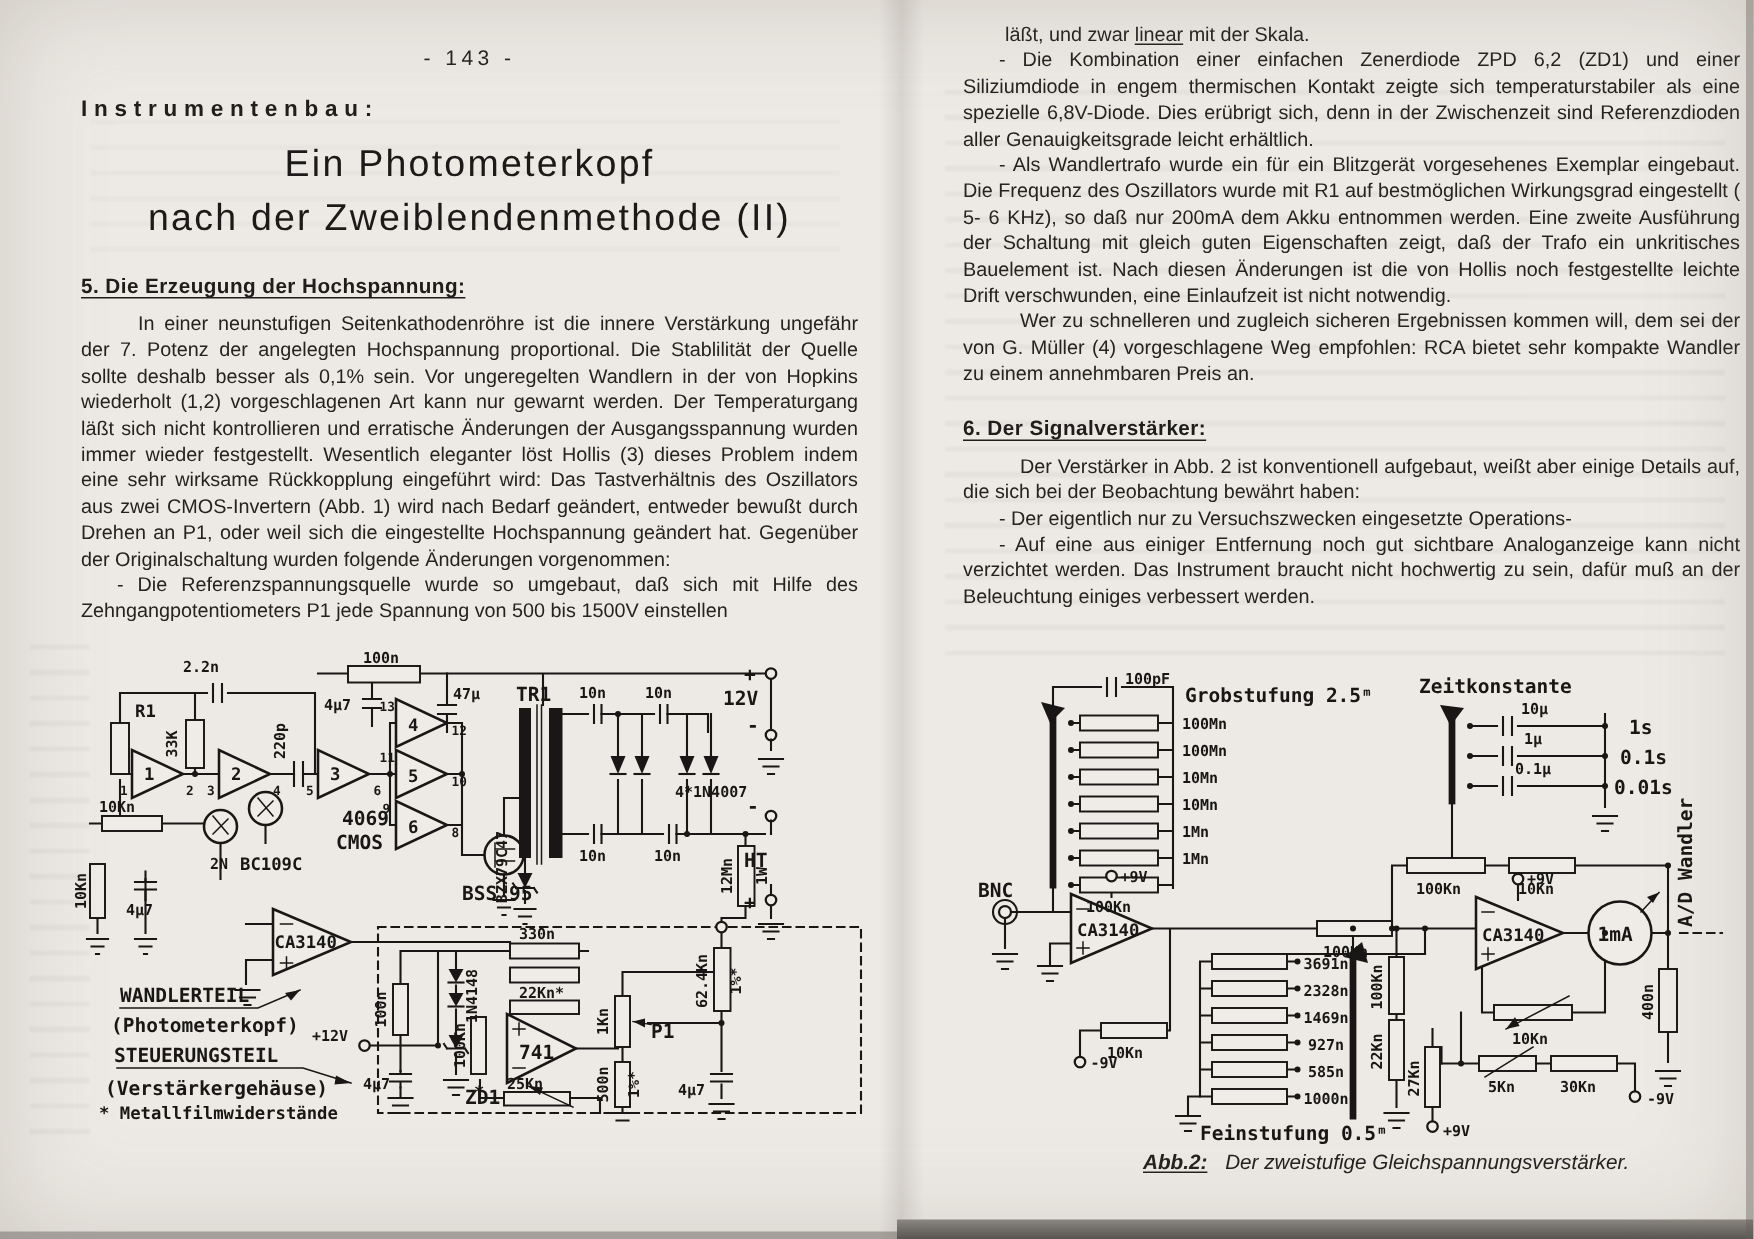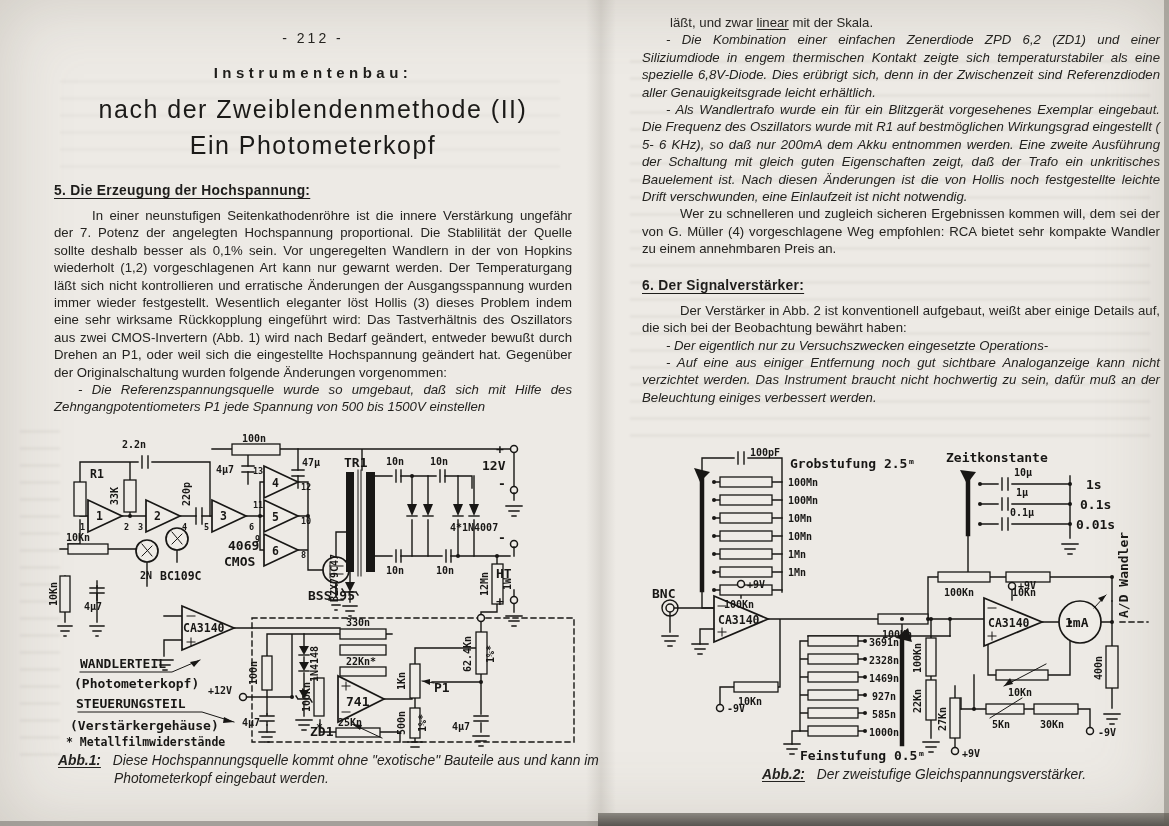--- a/index.html
+++ b/index.html
@@ -5,29 +5,29 @@
   html,body{margin:0;padding:0;background:#a8a49e;}
   .canvas{position:relative;width:1169px;height:826px;background:#edeae5;overflow:hidden;
           font-family:"Liberation Sans",sans-serif;color:#1e1d1b;}
   .canvas::after{content:"";position:absolute;inset:0;pointer-events:none;
           box-shadow:inset 0 0 70px rgba(120,110,95,.25);}
   
   .page{position:absolute;top:0;}
   .page-left{left:54px;width:518px;}
   .page-right{left:642px;width:518px;}
   .pagenum{margin:30px 0 0;text-align:center;font-size:14px;letter-spacing:3px;color:#23221f;}
-  .kicker{margin:18px 0 0;font-size:15px;font-weight:bold;letter-spacing:4.5px;color:#201f1c;text-align:center;}
+  .kicker{margin:18px 0 0;font-size:15px;font-weight:bold;letter-spacing:4.5px;color:#201f1c;}
   .title{margin:10px 0 0;text-align:center;font-size:25px;letter-spacing:1.5px;line-height:36px;color:#1b1a18;}
   .sechead{margin:20px 0 0;font-size:13.8px;font-weight:bold;text-decoration:underline;
            text-underline-offset:3px;letter-spacing:.3px;}
   p.body{margin:9px 0 0;font-size:13.2px;line-height:17.4px;text-align:justify;
          color:#242320;}
   p.body.cont{margin-top:14px;padding-left:28px;}
   .ind38{text-indent:38px;}
-  .ind24{text-indent:24px;margin-top:0 !important;font-style:italic;}
+  .ind24{text-indent:24px;margin-top:0 !important;}
   .nogap{margin-top:0 !important;}
   .u{text-decoration:underline;text-underline-offset:2px;}
   .caption{position:absolute;font-size:13.8px;font-style:italic;color:#232220;line-height:18px;}
   .cap1{left:58px;top:752px;width:512px;padding-left:56px;text-indent:-56px;}
   .cap2{left:762px;top:766px;width:430px;}
   .caplabel{font-weight:bold;text-decoration:underline;text-underline-offset:2px;margin-right:8px;}
   
   svg{position:absolute;overflow:visible;}
   .w{stroke:#181715;stroke-width:1.4;fill:none;stroke-linecap:square;}
   .thin{stroke-width:1;}
@@ -55,25 +55,25 @@
 <body>
 
 <div class="canvas">
 
   <div class="gutter"></div>
   <div class="bleed" style="left:630px;top:60px;width:520px;height:380px;"></div>
   <div class="bleed" style="left:20px;top:430px;width:40px;height:330px;"></div>
   <div class="bleed" style="left:60px;top:80px;width:500px;height:90px;opacity:.35;"></div>
 
   <div class="page page-left">
-    <div class="pagenum">- 212 -</div>
+    <div class="pagenum">- 143 -</div>
     <div class="kicker">Instrumentenbau:</div>
     <div class="title">
+      <div>Ein Photometerkopf</div>
       <div>nach der Zweiblendenmethode (II)</div>
-      <div>Ein Photometerkopf</div>
     </div>
     <div class="sechead">5. Die Erzeugung der Hochspannung:</div>
     <p class="body ind38">In einer neunstufigen Seitenkathodenröhre ist die innere Verstärkung ungefähr der 7. Potenz der angelegten Hochspannung proportional. Die Stablilität der Quelle sollte deshalb besser als 0,1% sein. Vor ungeregelten Wandlern in der von Hopkins wiederholt (1,2) vorgeschlagenen Art kann nur gewarnt werden. Der Temperaturgang läßt sich nicht kontrollieren und erratische Änderungen der Ausgangsspannung wurden immer wieder festgestellt. Wesentlich eleganter löst Hollis (3) dieses Problem indem eine sehr wirksame Rückkopplung eingeführt wird: Das Tastverhältnis des Oszillators aus zwei CMOS-Invertern (Abb. 1) wird nach Bedarf geändert, entweder bewußt durch Drehen an P1, oder weil sich die eingestellte Hochspannung geändert hat. Gegenüber der Originalschaltung wurden folgende Änderungen vorgenommen:</p>
     <p class="body ind24 nogap">- Die Referenzspannungsquelle wurde so umgebaut, daß sich mit Hilfe des Zehngangpotentiometers P1 jede Spannung von 500 bis 1500V einstellen</p>
   </div>
 
   <svg style="left:52px;top:436px;" width="530" height="312" viewBox="0 0 530 312">
     <g>
 
       <path class="w" d="M28 26 H86 M100 26 H158 M28 26 V46 M158 26 V80 M78 26 V44 M78 76 V80"></path>
@@ -286,24 +286,20 @@
       <text class="t" transform="rotate(-90 353 245)" x="353" y="245" text-anchor="middle">1Kn</text>
       <text class="tb" x="382" y="256">P1</text>
       <text class="t" transform="rotate(-90 353 287)" x="353" y="287" text-anchor="middle">500n</text>
       <text class="t" transform="rotate(-90 374 287)" x="374" y="287" text-anchor="middle">1%*</text>
       <text class="t" transform="rotate(-90 419 218)" x="419" y="218" text-anchor="middle">62.4Kn</text>
       <text class="t" transform="rotate(-90 442 218)" x="442" y="218" text-anchor="middle">1%*</text>
       <text class="t" x="400" y="294">4µ7</text>
     </g>
   </svg>
 
-  <div class="caption cap1">
-    <span class="caplabel">Abb.1:</span>
-    <span>Diese Hochspannungsquelle kommt ohne "exotische" Bauteile aus und kann im Photometerkopf eingebaut werden.</span>
-  </div>
 
   <div class="page page-right">
     <p class="body cont"><span>läßt, und zwar </span><span class="u">linear</span><span> mit der Skala.</span></p>
     <p class="body ind24">- Die Kombination einer einfachen Zenerdiode ZPD 6,2 (ZD1) und einer Siliziumdiode in engem thermischen Kontakt zeigte sich temperaturstabiler als eine spezielle 6,8V-Diode. Dies erübrigt sich, denn in der Zwischenzeit sind Referenzdioden aller Genauigkeitsgrade leicht erhältlich.</p>
     <p class="body ind24">- Als Wandlertrafo wurde ein für ein Blitzgerät vorgesehenes Exemplar eingebaut. Die Frequenz des Oszillators wurde mit R1 auf bestmöglichen Wirkungsgrad eingestellt ( 5- 6 KHz), so daß nur 200mA dem Akku entnommen werden. Eine zweite Ausführung der Schaltung mit gleich guten Eigenschaften zeigt, daß der Trafo ein unkritisches Bauelement ist. Nach diesen Änderungen ist die von Hollis noch festgestellte leichte Drift verschwunden, eine Einlaufzeit ist nicht notwendig.</p>
     <p class="body ind38 nogap">Wer zu schnelleren und zugleich sicheren Ergebnissen kommen will, dem sei der von G. Müller (4) vorgeschlagene Weg empfohlen: RCA bietet sehr kompakte Wandler zu einem annehmbaren Preis an.</p>
     <div class="sechead">6. Der Signalverstärker:</div>
     <p class="body ind38">Der Verstärker in Abb. 2 ist konventionell aufgebaut, weißt aber einige Details auf, die sich bei der Beobachtung bewährt haben:</p>
     <p class="body ind24">- Der eigentlich nur zu Versuchszwecken eingesetzte Operations-</p>
     <p class="body ind24">- Auf eine aus einiger Entfernung noch gut sichtbare Analoganzeige kann nicht verzichtet werden. Das Instrument braucht nicht hochwertig zu sein, dafür muß an der Beleuchtung einiges verbessert werden.</p>

